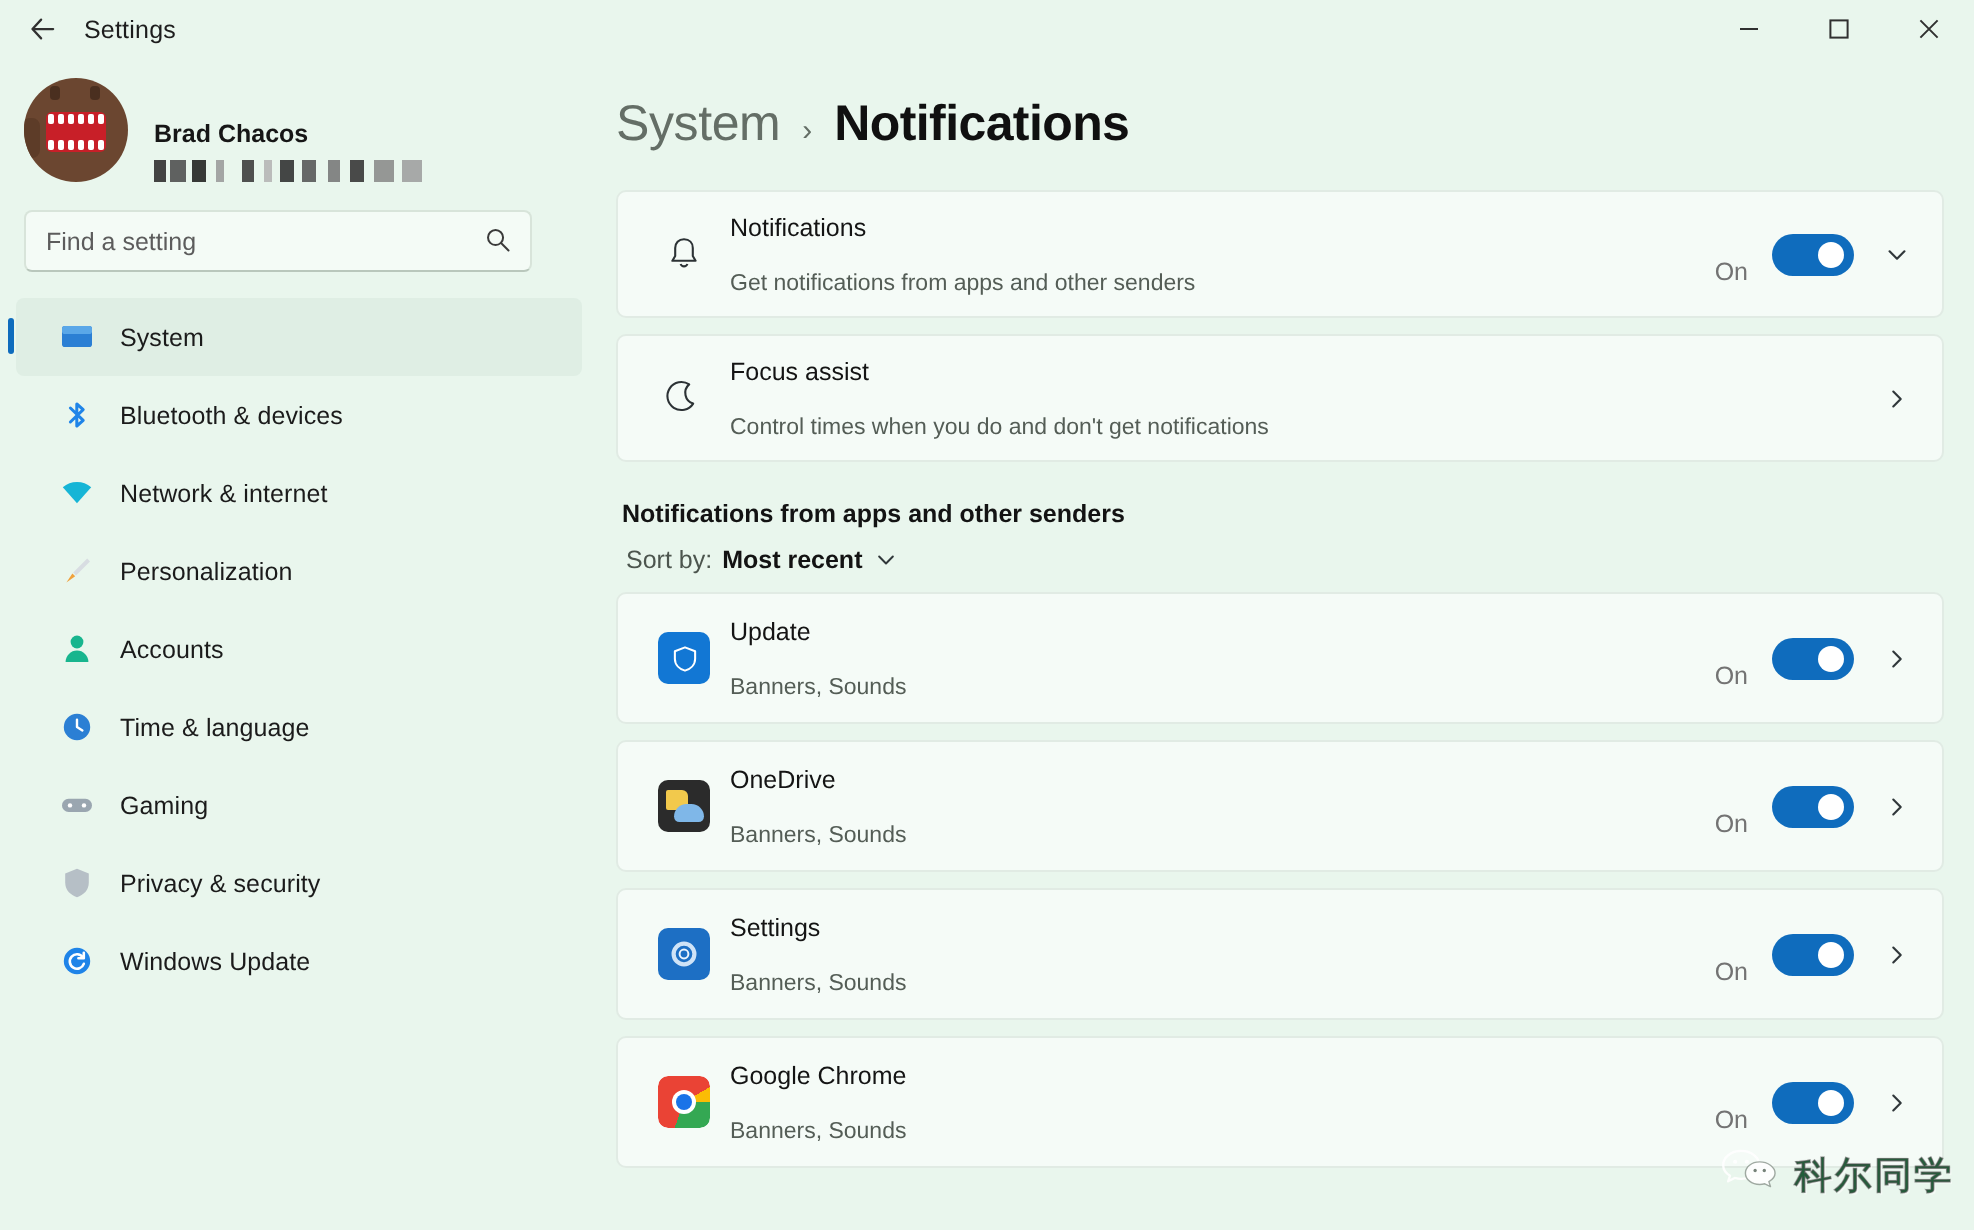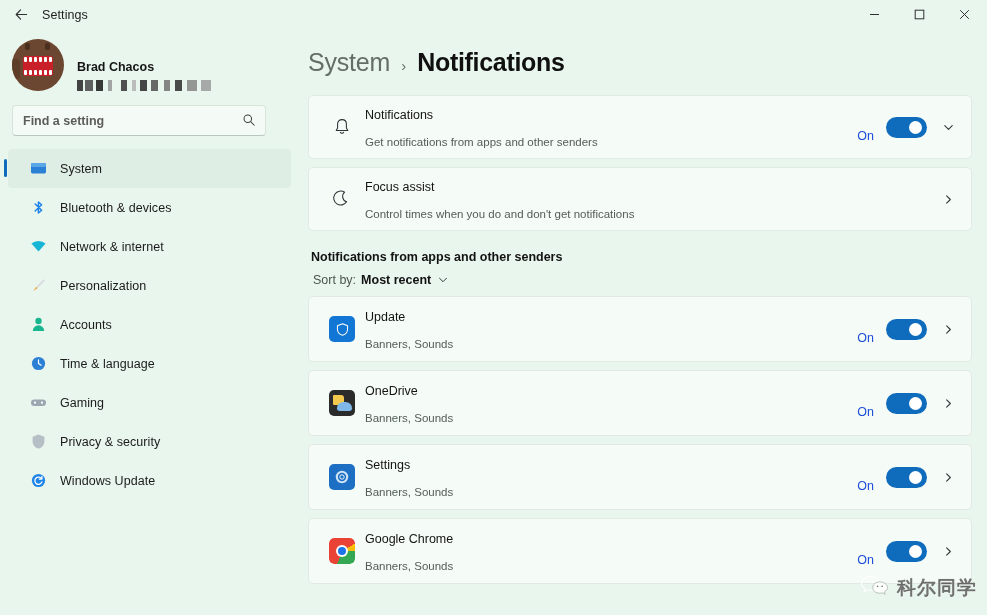--- a/index.html
+++ b/index.html
@@ -90,21 +90,21 @@
 
   .search-wrap { padding: 2px 0 0 12px; }
   .search-box {
     position: relative; height: 31px; width: 254px;
     background: #f4fbf6; border: 1px solid #d8e4da; border-radius: 4px;
     border-bottom: 1px solid #b9c7bc;
     display: flex; align-items: center; padding: 0 30px 0 10px;
   }
   .search-box input {
     border: 0; outline: none; background: transparent; width: 100%;
-    font-family: "Liberation Sans", sans-serif; font-size: 12.5px; color: #4a4a4a; font-weight: bold;
+    font-family: "Liberation Sans", sans-serif; font-size: 12.5px; color: #4a4a4a;
   }
   .search-box input::placeholder { color: #5c5c5c; }
   .search-icon { position: absolute; right: 9px; top: 7px; color: #3a3a3a; }
 
   .nav { margin-top: 13px; padding-left: 3px; flex: 1; overflow: hidden; }
   .nav-item {
     position: relative; height: 39px;
     display: flex; align-items: center; gap: 13px;
     padding-left: 22px; margin: 0 0 0 5px;
     border-radius: 4px; cursor: pointer;
@@ -137,21 +137,21 @@
     margin-bottom: 8px;
     cursor: pointer;
   }
   .card.tall { height: 64px; }
   .card.row { height: 66px; }
   .card-icon { width: 34px; flex: 0 0 34px; display: flex; align-items: center; justify-content: center; }
   .card-body { flex: 1; min-width: 0; padding-left: 6px; }
   .card-title { font-size: 12.5px; color: #141414; line-height: 16px; }
   .card-sub { font-size: 11.5px; color: #545d56; line-height: 15px; margin-top: 12px; }
   .card-right { display: flex; align-items: center; gap: 12px; flex: 0 0 auto; }
-  .state-label { font-size: 12.5px; color: #1d4ed8; margin-top: 18px; }
+  .state-label { font-size: 12.5px; color: #737373; margin-top: 18px; }
 
   .toggle {
     width: 41px; height: 21px; border-radius: 11px;
     background: #0f6cbd; position: relative; cursor: pointer; flex: 0 0 41px;
   }
   .toggle .knob {
     position: absolute; width: 13px; height: 13px; border-radius: 50%;
     background: #fff; top: 4px; right: 5px;
   }
   .chev { color: #30373a; display: flex; align-items: center; justify-content: center; width: 18px; cursor: pointer; }
@@ -178,21 +178,21 @@
   .ic-chrome .dot { position: absolute; left: 9px; top: 9px; width: 8px; height: 8px; border-radius: 50%; background: #1a73e8; }
 
   
   .watermark {
     position: absolute; right: 10px; bottom: 12px;
     display: flex; align-items: center; gap: 7px;
     pointer-events: none; z-index: 20;
     opacity: .93;
   }
   .wm-text {
-    font-size: 19px; color: #737373; font-family: "Liberation Sans", sans-serif;
+    font-size: 19px; color: #14532d; font-family: "Liberation Sans", sans-serif;
     text-shadow: 0 0 1px rgba(0,0,0,.35), 1px 1px 0 rgba(255,255,255,.6);
     letter-spacing: 1px; font-weight: 500;
     -webkit-text-stroke: .7px rgba(60,60,60,.55);
   }
 </style>
 </head>
 <body>
 
 <div class="app">
 

